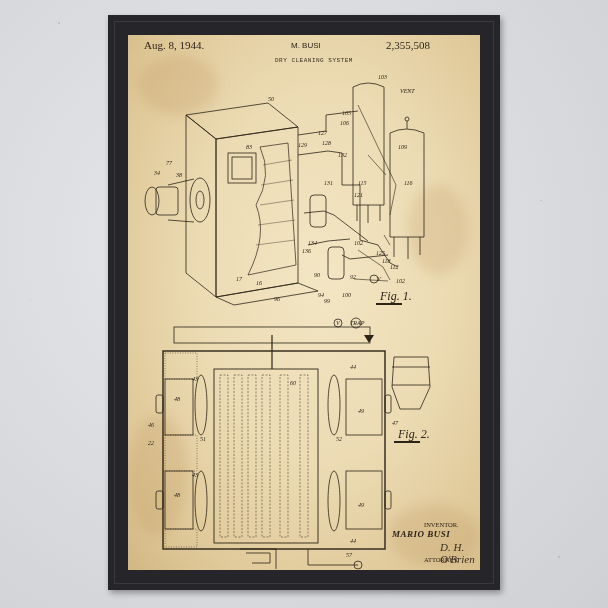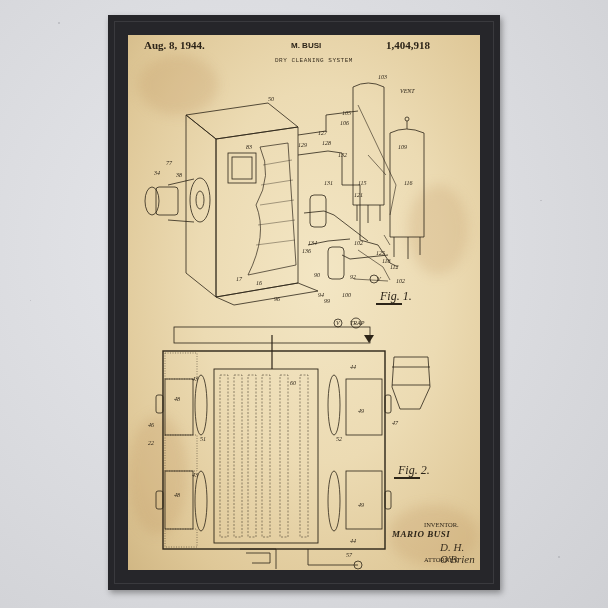--- a/index.html
+++ b/index.html
@@ -17,21 +17,21 @@
   .frame-bevel {
     position: absolute; left: 6px; top: 6px; right: 6px; bottom: 6px;
     border: 1px solid #3a3a3e;
   }
   .paper {
     position: absolute; left: 20px; top: 20px; width: 352px; height: 535px;
     background: radial-gradient(ellipse at 55% 45%, #f3e6c4 0%, #ecdbb3 45%, #dfc898 80%, #d1b784 100%);
     overflow: hidden;
   }
   .stain { position: absolute; border-radius: 50%; background: rgba(180,130,70,.18); filter: blur(6px); }
-  .hdr { position: absolute; font-weight: bold; color: #2c2418; font-size: 11px; }
+  .hdr { position: absolute; font-weight: normal; color: #2c2418; font-size: 11px; }
   .sub { position: absolute; font-family: "Liberation Mono", monospace; font-size: 6px; color: #3a3020; letter-spacing: .5px; }
   .fig { position: absolute; font-style: italic; font-weight: normal; font-size: 12px; color: #2c2418; }
   .fig::after { content:""; position:absolute; left:-4px; bottom:-1px; width:26px; height:2px; background:#2c2418; }
   .small { position: absolute; font-size: 6.5px; color: #2c2418; }
   .inventor-name { position: absolute; font-style: italic; font-weight: bold; font-size: 9px; color: #2c2418; letter-spacing: .5px; }
   .sig { position: absolute; font-style: italic; font-size: 11px; color: #3a3020; margin-left: 32px; }
   svg.draw { position: absolute; left: 0; top: 0; }
   .lbl { font-family: "Liberation Serif", serif; font-style: italic; font-size: 6px; fill: #2c2418; }
 </style>
 </head>
@@ -45,21 +45,21 @@
 <div class="frame">
   <div class="frame-bevel"></div>
   <div class="paper">
     <div class="stain" style="left:10px;top:20px;width:80px;height:60px;"></div>
     <div class="stain" style="left:0px;top:380px;width:60px;height:120px;"></div>
     <div class="stain" style="left:260px;top:470px;width:90px;height:60px;"></div>
     <div class="stain" style="left:280px;top:150px;width:60px;height:90px;"></div>
 
     <div class="hdr" style="left:16px;top:4px;">Aug. 8, 1944.</div>
     <div class="hdr" style="left:163px;top:6px;font-size:8px;font-family:'Liberation Sans',sans-serif;">M. BUSI</div>
-    <div class="hdr" style="left:258px;top:4px;">1,404,918</div>
+    <div class="hdr" style="left:258px;top:4px;">2,355,508</div>
     <div class="sub" style="left:147px;top:22px;">DRY CLEANING SYSTEM</div>
 
     <svg class="draw" width="352" height="535" viewBox="0 0 352 535" fill="none" stroke="#2c2418" stroke-width="0.8">
 
       <g>
 
         <polygon points="58,80 140,68 170,92 88,104"></polygon>
         <polygon points="88,104 170,92 170,248 88,262"></polygon>
         <polygon points="58,80 88,104 88,262 58,238"></polygon>
 
@@ -208,20 +208,20 @@
           <text class="lbl" x="208" y="406">52</text>
           <text class="lbl" x="264" y="390">47</text>
           <text class="lbl" x="218" y="522">57</text>
           <text class="lbl" x="222" y="290" font-size="3.5" font-style="normal">TRAP</text>
           <text class="lbl" x="208" y="290" font-size="4" font-style="normal">V</text>
         </g>
       </g>
     </svg>
 
     <div class="fig" style="left:252px;top:254px;">Fig. 1.</div>
-    <div class="fig" style="left:270px;top:428px;">Fig. 2.</div>
+    <div class="fig" style="left:270px;top:392px;">Fig. 2.</div>
 
     <div class="small" style="left:296px;top:486px;">INVENTOR.</div>
     <div class="inventor-name" style="left:264px;top:494px;text-align:right;">MARIO BUSI</div>
     <div class="sig" style="left:280px;top:506px;">D. H. O'Brien</div>
     <div class="small" style="left:296px;top:521px;">ATTORNEY.</div>
   </div>
 </div>
 
 </body></html>

